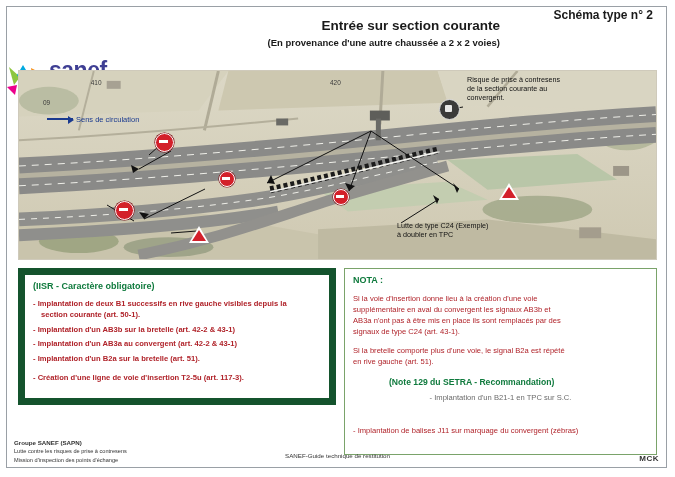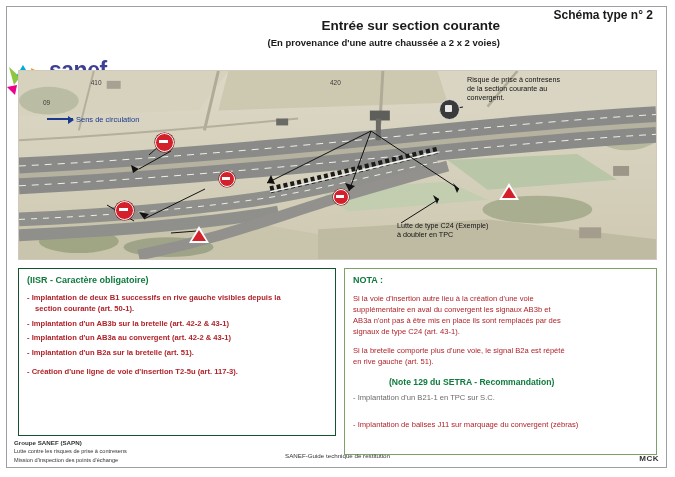--- a/index.html
+++ b/index.html
@@ -178,22 +178,22 @@
     width: 7px; height: 7px;
     background: #e8e8e8;
     border-radius: 1px;
   }
 
   
   .panel-left {
     position: absolute;
     left: 18px; top: 268px;
     width: 318px;
-    height: 168px;
-    border: 1px solid #14532d;
+    height: 137px;
+    border: 7px solid #14532d;
     box-sizing: border-box;
     padding: 6px 8px;
   }
   .panel-right {
     position: absolute;
     left: 344px; top: 268px;
     width: 313px;
     height: 187px;
     border: 1px solid #7aa36a;
     box-sizing: border-box;
@@ -225,21 +225,22 @@
     color: #0f7a3d;
     font-size: 8.6px;
     font-weight: bold;
     margin: 10px 0 6px 0;
     padding-left: 36px;
   }
   .li-grey {
     color: #6b6b6b;
     font-size: 7.6px;
     line-height: 1.42;
-    margin-bottom: 16px;
+    margin-bottom: 22px;
+    text-align: center;
   }
   .li-red {
     color: #b0232a;
     font-size: 7.6px;
     line-height: 1.42;
     margin-bottom: 4px;
   }
 
   
   .footer-left {
@@ -410,21 +411,21 @@
     </div>
     <div class="li">- Implantation d'un AB3b sur la bretelle (art. 42-2 &amp; 43-1)</div>
     <div class="li">- Implantation d'un AB3a au convergent (art. 42-2 &amp; 43-1)</div>
     <div class="li">- Implantation d'un B2a sur la bretelle (art. 51).</div>
     <div class="li sp">- Création d'une ligne de voie d'insertion T2-5u (art. 117-3).</div>
   </div>
 
   <div class="panel-right">
     <div class="panel-head nota">NOTA :</div>
     <div class="para">
-      <div>Si la voie d'insertion autre lieu à la création d'une voie</div>
+      <div>Si la voie d'insertion donne lieu à la création d'une voie</div>
       <div>supplémentaire en aval du convergent les signaux AB3b et</div>
       <div>AB3a n'ont pas à être mis en place ils sont remplacés par des</div>
       <div>signaux de type C24 (art. 43-1).</div>
     </div>
     <div class="para">
       <div>Si la bretelle comporte plus d'une voie, le signal B2a est répété</div>
       <div>en rive gauche (art. 51).</div>
     </div>
     <div class="subhead">(Note 129 du SETRA  -  Recommandation)</div>
     <div class="li-grey">- Implantation d'un B21-1 en TPC sur S.C.</div>

